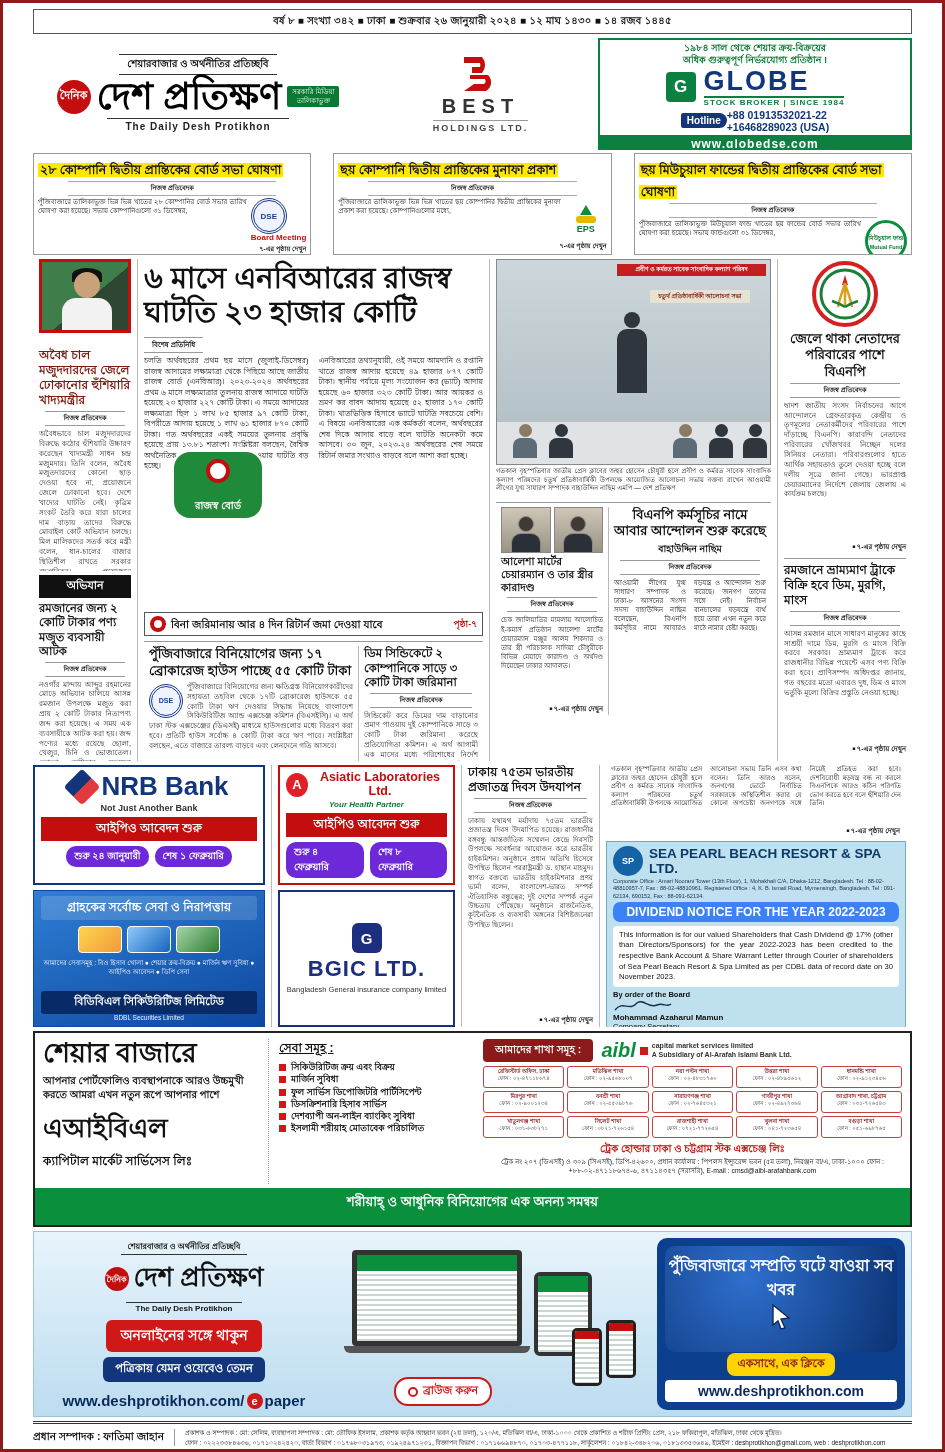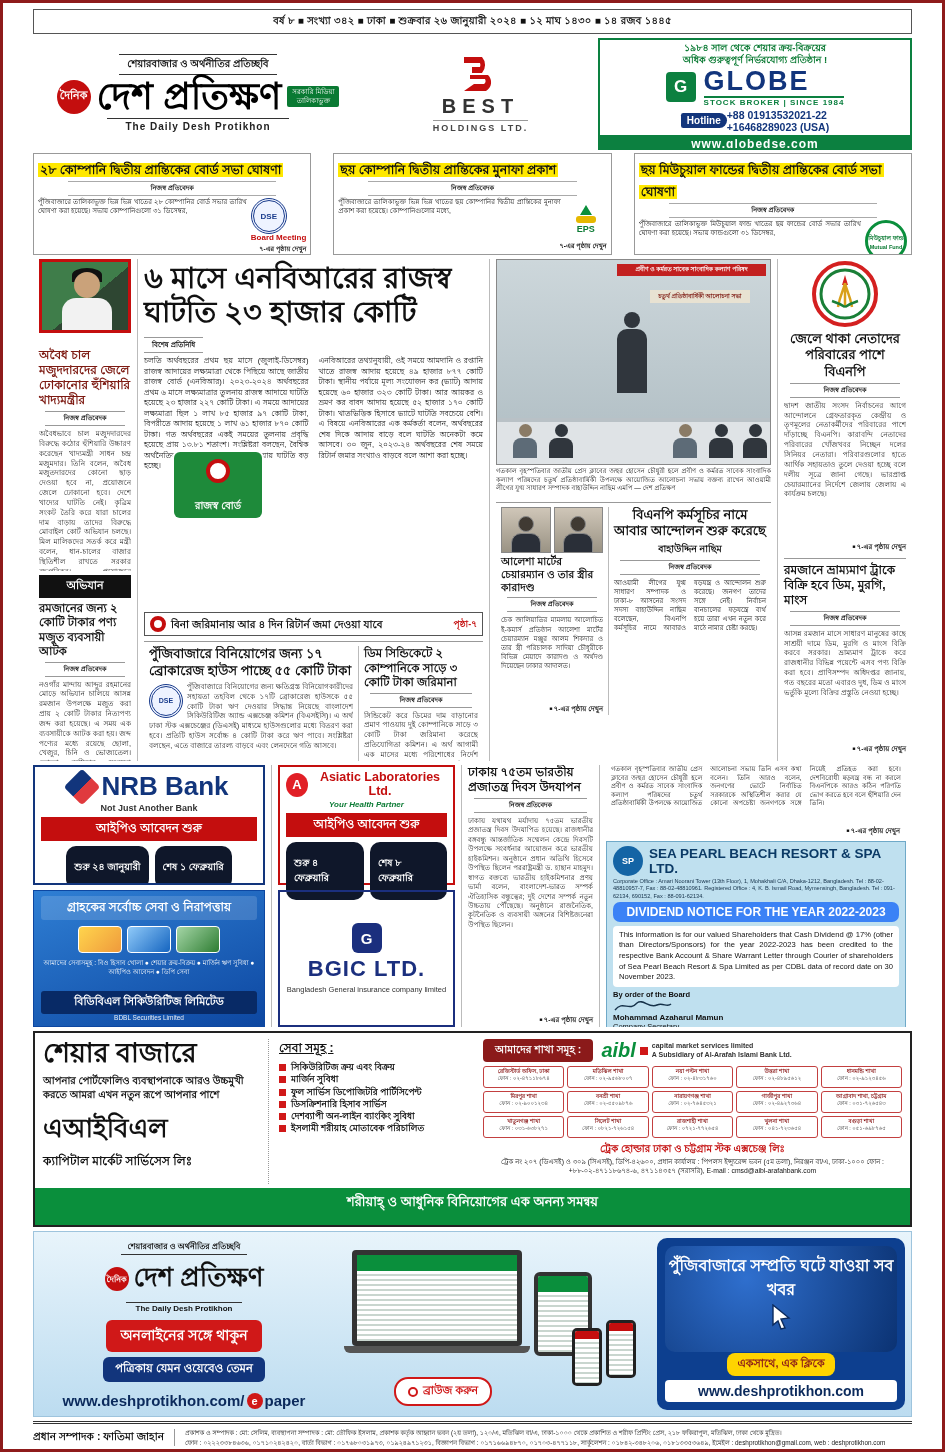--- a/index.html
+++ b/index.html
@@ -63,21 +63,21 @@
 .c2{width:352px;position:relative}
 .c3{width:288px}
 .c4{flex:1}
 .photo-minister{width:100%;height:74px;border:3px solid #c40e0e;background:linear-gradient(140deg,#3f7d4a 0 55%,#2e4632 55%);position:relative;overflow:hidden}
 .ph-head{position:absolute;left:32px;top:10px;width:26px;height:26px;border-radius:50%;background:#caa27a}
 .ph-hair{position:absolute;left:30px;top:6px;width:30px;height:14px;border-radius:50% 50% 0 0;background:#111}
 .ph-bodyw{position:absolute;left:20px;top:36px;width:50px;height:38px;border-radius:14px 14px 0 0;background:#f2f2f2}
 .mainhead{font-size:29px;font-weight:800;line-height:1.18;margin:2px 0 4px}
 .byline-l{font-size:7px;font-weight:bold;border-top:1px solid #999;border-bottom:1px solid #999;display:inline-block;padding:1px 8px;margin-bottom:3px}
 .nbr-body{columns:2;column-gap:10px;height:252px;font-size:7.6px;text-align:justify;line-height:1.38;position:relative}
-.nbr-badge{width:88px;height:66px;background:#1e8a3a;border-radius:6px;color:#fff;display:flex;flex-direction:column;align-items:center;justify-content:center;gap:16px;position:absolute;left:30px;top:96px;box-shadow:0 0 0 2px #fff}
+.nbr-badge{width:88px;height:66px;background:#1e8a3a;border-radius:16px;color:#fff;display:flex;flex-direction:column;align-items:center;justify-content:center;gap:16px;position:absolute;left:30px;top:96px;box-shadow:0 0 0 2px #fff}
 .nbr-circ{width:24px;height:24px;border-radius:50%;background:#fff;border:4px solid #c40e0e}
 .nbr-cap{font-size:10px;font-weight:800}
 .notice{border:1.5px solid #555;display:flex;align-items:center;gap:5px;padding:3px 5px;margin-top:4px}
 .notice-logo{width:16px;height:16px;border-radius:50%;background:#fff;border:4px solid #c40e0e;flex-shrink:0}
 .notice-t{font-size:10.5px;font-weight:800;flex:1;line-height:1.2}
 .notice-p{color:#c40e0e;font-size:9px;font-weight:800;white-space:nowrap}
 .subrow{display:flex;border-top:1px solid #999;margin-top:5px;padding-top:4px}
 .subrow>article{padding:0 5px;overflow:hidden}
 .subrow>article+article{border-left:1px solid #bbb}
 .dse2{width:34px;height:34px;border-radius:50%;border:3px double #1a3c8c;background:#eef3ff;float:left;margin:2px 4px 2px 0;display:flex;align-items:center;justify-content:center;font-size:7px;font-weight:800;color:#1a3c8c}
@@ -104,21 +104,21 @@
 .c2c{width:138px}
 .c2d{flex:1;display:flex;flex-direction:column}
 .ad{border:2px solid #12357c;overflow:hidden}
 .nrb{height:120px;padding:4px 6px;display:flex;flex-direction:column;align-items:center}
 .nrb-row{display:flex;align-items:center;gap:6px}
 .nrb-logo{width:26px;height:26px;background:conic-gradient(#e03a3e 0 50%,#12357c 0 100%);transform:rotate(45deg);border-radius:4px}
 .nrb-brand{font-size:26px;font-weight:800;color:#12357c}
 .nrb-tag{font-size:9px;font-weight:bold;color:#333;margin:1px 0 4px}
 .ipo-band{background:#c40e0e;color:#fff;font-size:12px;font-weight:800;text-align:center;width:100%;padding:2px 0}
 .pill-row{display:flex;gap:6px;margin-top:5px;width:100%;justify-content:center}
-.pill{background:#0f172a;color:#fff;font-size:9.5px;font-weight:bold;padding:14px 8px;border-radius:10px}
+.pill{background:#6d28d9;color:#fff;font-size:9.5px;font-weight:bold;padding:3px 8px;border-radius:10px}
 .bdbl{flex:1;background:linear-gradient(160deg,#2f7fd4,#0d47a1);color:#fff;padding:5px 7px;display:flex;flex-direction:column;border:1px solid #0d47a1}
 .bdbl-h{font-size:12px;font-weight:800;text-align:center;background:rgba(255,255,255,.15);padding:2px;border-radius:3px}
 .cards{display:flex;gap:5px;justify-content:center;margin:6px 0}
 .card{width:44px;height:27px;border-radius:4px;background:linear-gradient(135deg,#ffd54d,#ef9a3c);border:1px solid #fff}
 .card.b{background:linear-gradient(135deg,#90caf9,#1565c0)}
 .card.g{background:linear-gradient(135deg,#a5d6a7,#2e7d32)}
 .bdbl-s{font-size:6.6px;text-align:center;line-height:1.35}
 .bdbl-n{margin-top:auto;background:#082a66;text-align:center;font-size:11px;font-weight:800;padding:2px;border-radius:3px}
 .bdbl-e{font-size:6.5px;text-align:center;opacity:.9}
 .asia{height:120px;border:2px solid #c40e0e;padding:4px 6px;display:flex;flex-direction:column;align-items:center}

